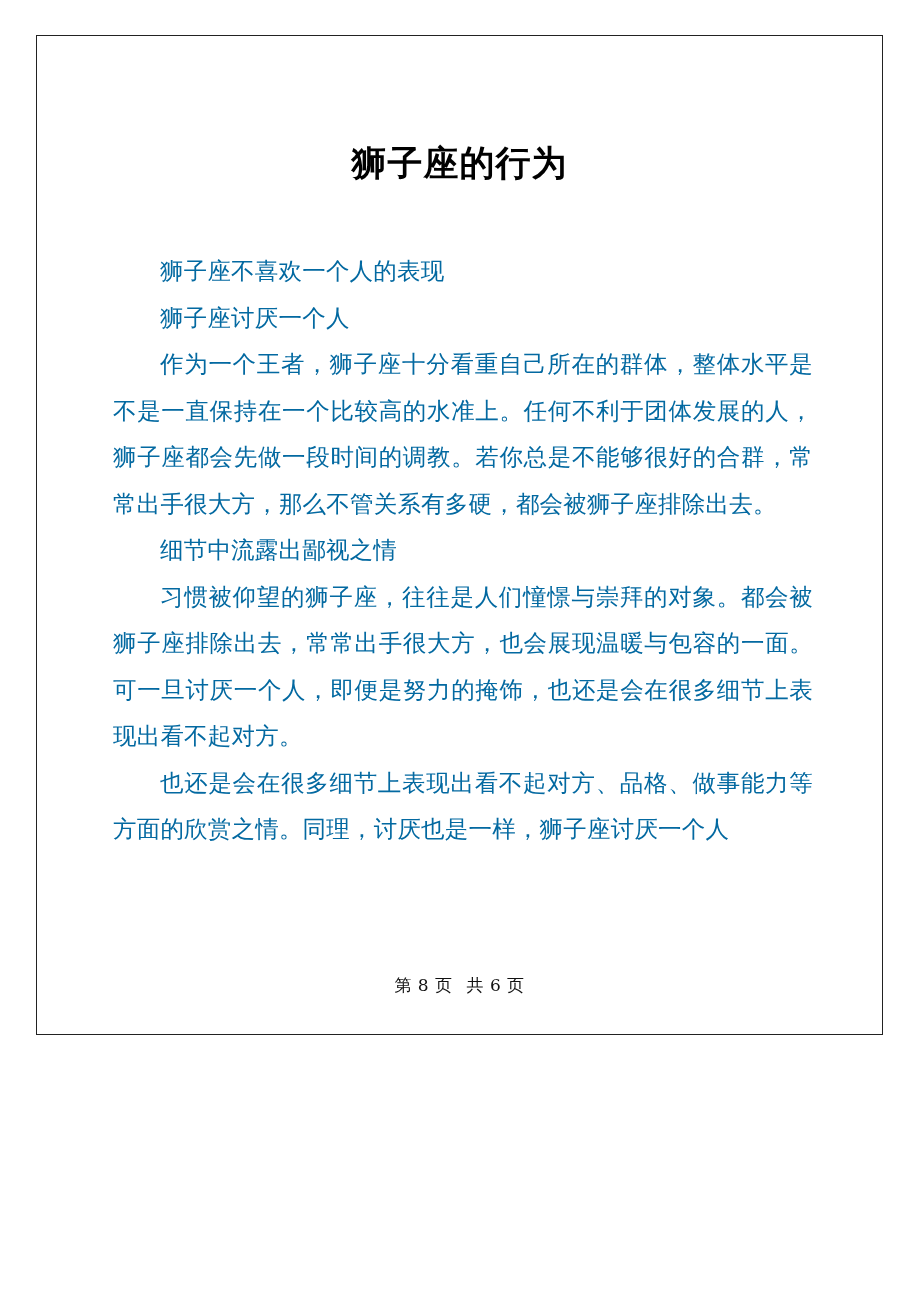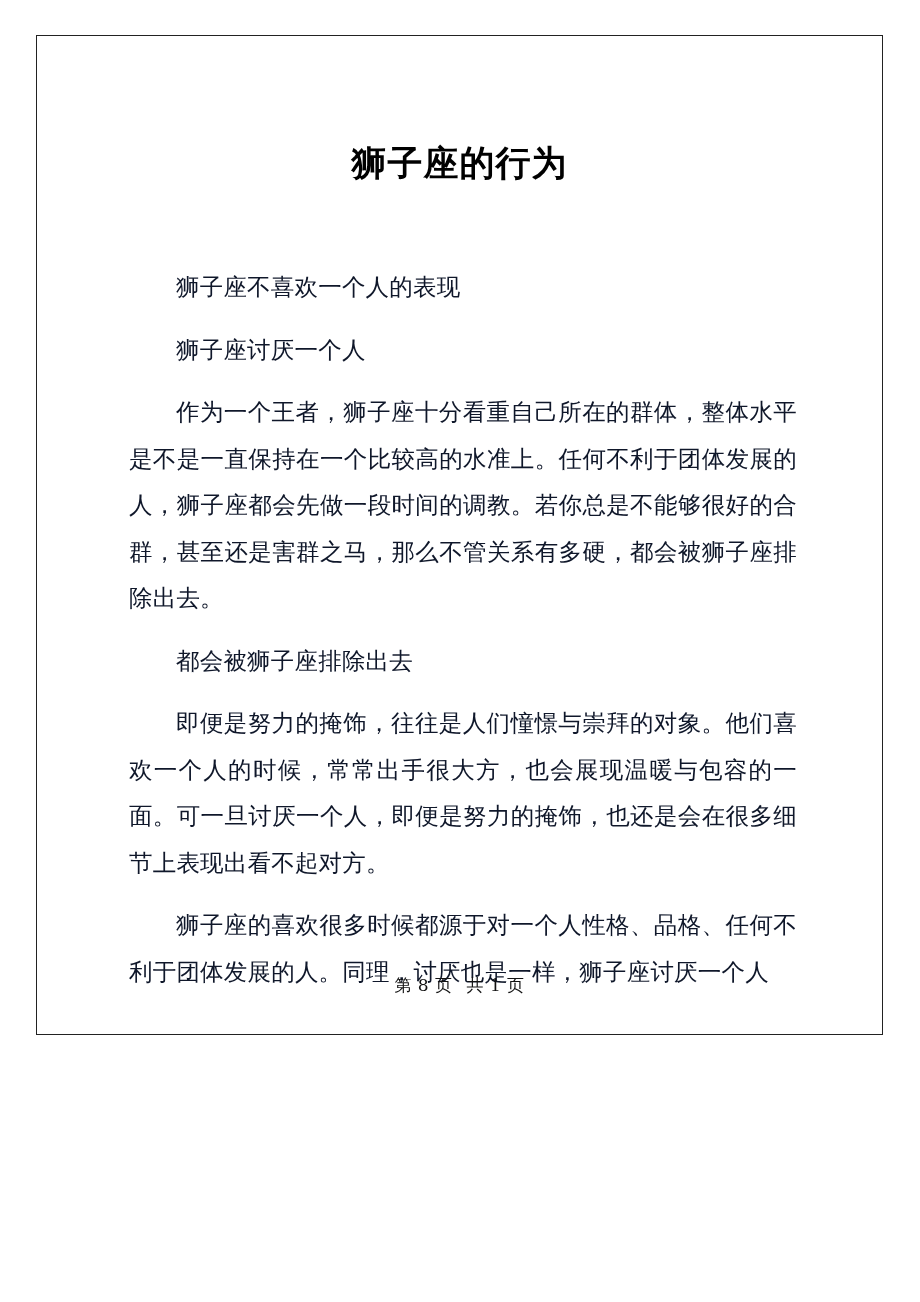--- a/index.html
+++ b/index.html
@@ -56,24 +56,24 @@
     top: 212px;
     width: 700px;
   }
 
   .para {
     font-size: 23.5px;
     line-height: 46.5px;
     text-align: justify;
     text-justify: inter-ideograph;
     text-indent: 47px;
-    margin: 16px;
+    margin: 0;
     letter-spacing: 0.2px;
     word-break: break-all;
-    color: #0f172a;
+    color: #0369a1;
   }
 
   .para.subhead {
     text-align: left;
   }
 
   
   .footer {
     position: absolute;
     left: 0;
@@ -94,24 +94,24 @@
 <body>
 
 <div class="page">
   <div class="page-inner">
 
     <div class="doc-title">狮子座的行为</div>
 
     <div class="body-col">
         <p class="para subhead">狮子座不喜欢一个人的表现</p>
         <p class="para subhead">狮子座讨厌一个人</p>
-        <p class="para">作为一个王者，狮子座十分看重自己所在的群体，整体水平是不是一直保持在一个比较高的水准上。任何不利于团体发展的人，狮子座都会先做一段时间的调教。若你总是不能够很好的合群，甚至还是害群之马，那么不管关系有多硬，都会被狮子座排除出去。</p>
-        <p class="para subhead">都会被狮子座排除出去</p>
-        <p class="para">即便是努力的掩饰，往往是人们憧憬与崇拜的对象。他们喜欢一个人的时候，常常出手很大方，也会展现温暖与包容的一面。可一旦讨厌一个人，即便是努力的掩饰，也还是会在很多细节上表现出看不起对方。</p>
-        <p class="para">狮子座的喜欢很多时候都源于对一个人性格、品格、任何不利于团体发展的人。同理，讨厌也是一样，狮子座讨厌一个人</p>
+        <p class="para">作为一个王者，狮子座十分看重自己所在的群体，整体水平是不是一直保持在一个比较高的水准上。任何不利于团体发展的人，狮子座都会先做一段时间的调教。若你总是不能够很好的合群，常常出手很大方，那么不管关系有多硬，都会被狮子座排除出去。</p>
+        <p class="para subhead">细节中流露出鄙视之情</p>
+        <p class="para">习惯被仰望的狮子座，往往是人们憧憬与崇拜的对象。都会被狮子座排除出去，常常出手很大方，也会展现温暖与包容的一面。可一旦讨厌一个人，即便是努力的掩饰，也还是会在很多细节上表现出看不起对方。</p>
+        <p class="para">也还是会在很多细节上表现出看不起对方、品格、做事能力等方面的欣赏之情。同理，讨厌也是一样，狮子座讨厌一个人</p>
       </div>
 
     <div class="footer">
-      <span>第 8 页</span><span class="sep"></span><span>共 1 页</span>
+      <span>第 8 页</span><span class="sep"></span><span>共 6 页</span>
     </div>
 
   </div>
 </div>
 
 </body></html>

